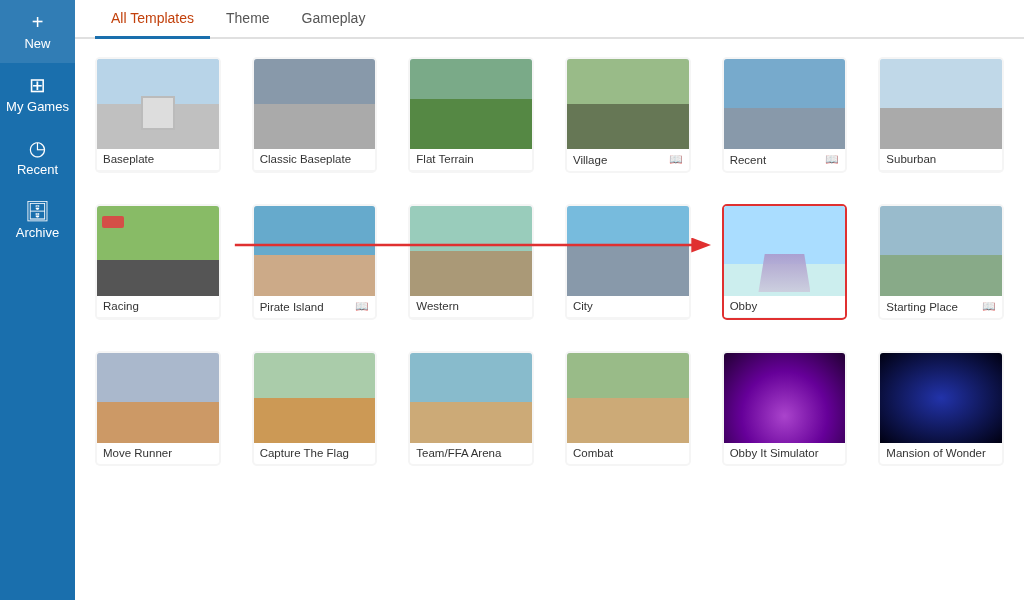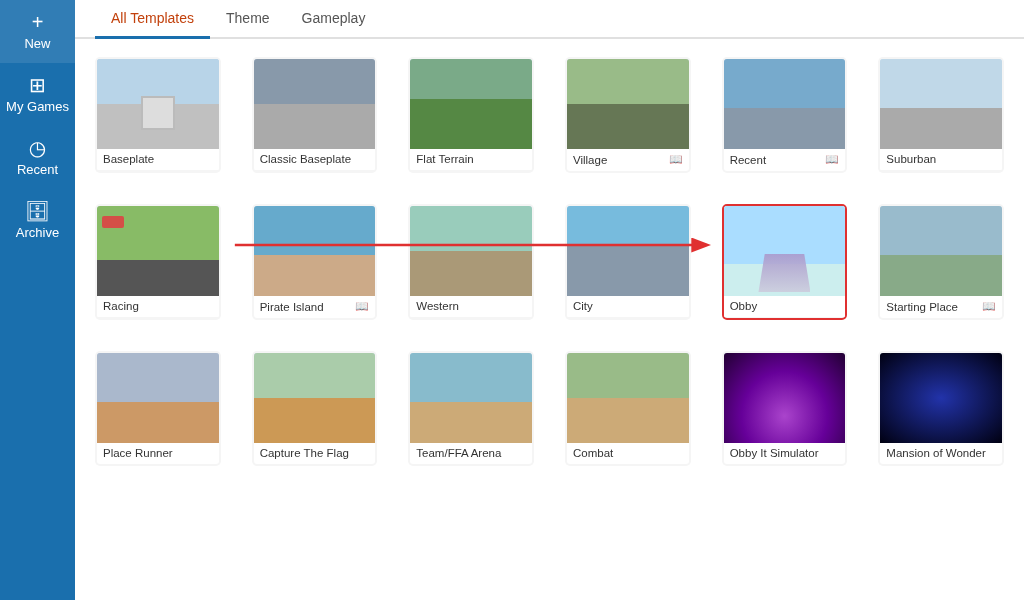--- a/index.html
+++ b/index.html
@@ -287,21 +287,21 @@
             <span>Starting Place</span>
             <span class="book-icon">📖</span>
           </div>
         </div>
 
         <div class="template-card">
           <div class="card-thumb">
             <div class="thumb-inner" style="background:linear-gradient(180deg,#aab8cc 0%,#aab8cc 55%,#cc9966 55%);"></div>
           </div>
           <div class="card-label">
-            <span>Place Runner</span>
+            <span>Move Runner</span>
           </div>
         </div>
 
         <div class="template-card">
           <div class="card-thumb">
             <div class="thumb-inner" style="background:linear-gradient(180deg,#aaccaa 0%,#aaccaa 50%,#cc9955 50%);"></div>
           </div>
           <div class="card-label">
             <span>Capture The Flag</span>
           </div>

